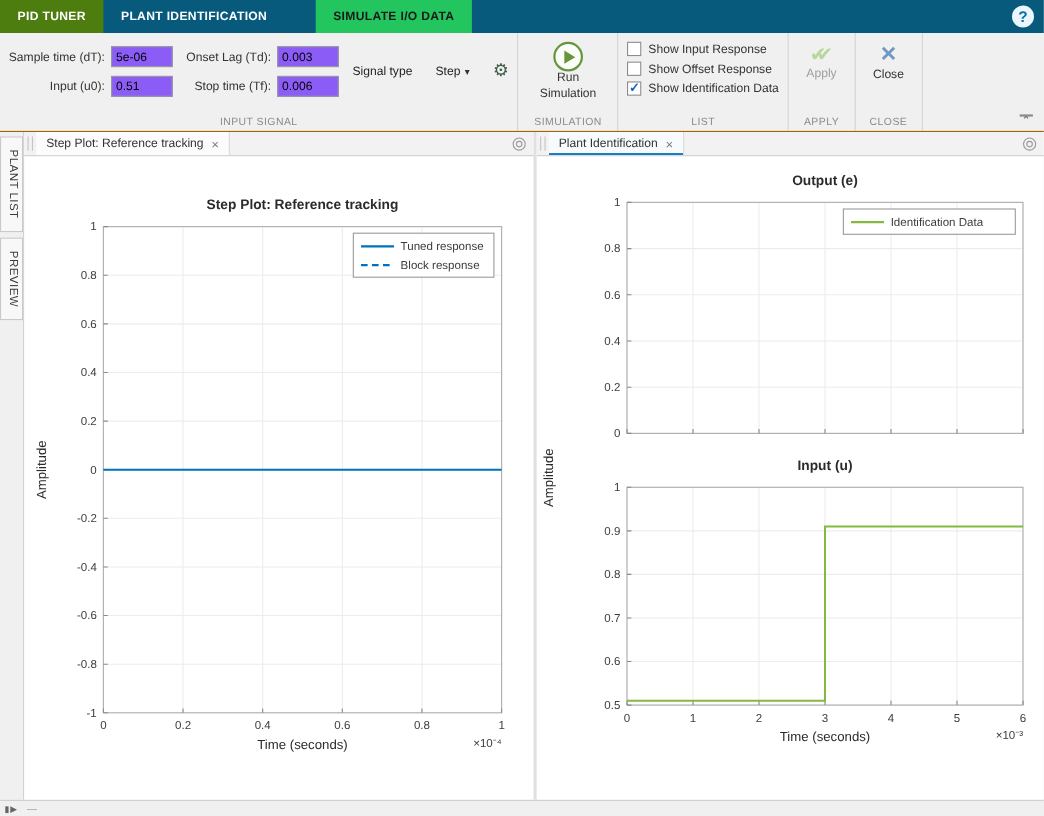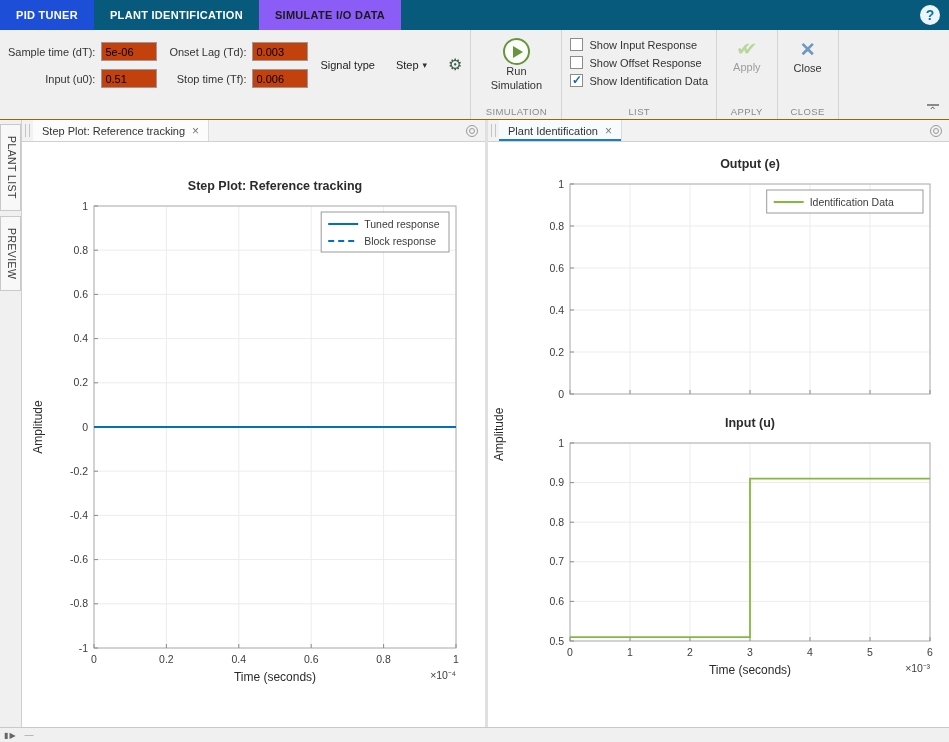--- a/index.html
+++ b/index.html
@@ -2,33 +2,33 @@
 <html><head>
 <meta charset="utf-8">
 <style>
   * { margin:0; padding:0; box-sizing:border-box; }
   html,body { width:949px; height:742px; overflow:hidden; }
   body { font-family:"Liberation Sans",sans-serif; font-size:12px; color:#222; background:#f0f0f0; }
 
   
   .tabbar { height:30px; background:#085a7d; display:flex; align-items:stretch; position:relative; }
   .top-tab { padding:0 16px; display:flex; align-items:center; color:#fff; font-size:11px; font-weight:bold; letter-spacing:.3px; cursor:default; }
-  .top-tab.pid { background:#1d4ed8; }
-  .top-tab.active { background:#8b5cf6; color:#1a1a1a; }
+  .top-tab.pid { background:#4d7c0f; }
+  .top-tab.active { background:#22c55e; color:#1a1a1a;margin-left:28px; }
   .help-btn { position:absolute; right:9px; top:5px; width:20px; height:20px; border-radius:50%; background:#eaf5fc; color:#0c6fa6; font-weight:bold; display:flex; align-items:center; justify-content:center; font-size:14px; }
 
   
   .ribbon { height:90px; background:#f0f0f0; display:flex; border-bottom:1px solid #a16207; position:relative; }
   .section { border-right:1px solid #d4d4d4; position:relative; padding:6px 8px 16px 8px; }
   .section-label { position:absolute; bottom:2px; left:0; right:0; text-align:center; font-size:9.5px; color:#8a8a8a; letter-spacing:.4px; white-space:nowrap; }
   .is-wrap { display:flex; align-items:center; height:58px; }
   .fields-grid { display:grid; grid-template-columns:auto 56px auto 56px; gap:8px 6px; align-items:center; }
   .f-label { font-size:11px; color:#333; text-align:right; white-space:nowrap; }
   .f-label.gap { margin-left:6px; }
-  .ribbon-input { width:56px; height:19px; border:1px solid #999; background:#c2410c; font-family:"Liberation Sans",sans-serif; font-size:11px; padding:1px 3px; }
+  .ribbon-input { width:56px; height:19px; border:1px solid #999; background:#8b5cf6; font-family:"Liberation Sans",sans-serif; font-size:11px; padding:1px 3px; }
   .signal-type { display:flex; align-items:center; gap:17px; margin-left:12px; font-size:11px; white-space:nowrap; }
   .dropdown { display:flex; align-items:center; gap:4px; padding:2px 4px; cursor:default; }
   .caret { font-size:9px; color:#333; }
   .gear { font-size:16px; color:#3f5f48; line-height:1; cursor:default; }
 
   .sim-btn { display:flex; flex-direction:column; align-items:center; gap:0; padding:2px 6px; cursor:default; }
   .run-icon { width:27px; height:27px; border-radius:50%; border:2px solid #67953d; background:#fbfdf8; display:flex; align-items:center; justify-content:center; }
   .run-tri { width:0; height:0; border-left:10px solid #67953d; border-top:6px solid transparent; border-bottom:6px solid transparent; margin-left:3px; }
   .sim-label { font-size:11px; color:#333; text-align:center; width:62px; line-height:1.25; }
 
@@ -103,20 +103,21 @@
       </div>
       <div class="signal-type">
         <span>Signal type</span>
         <span class="dropdown">
           <span>Step</span>
           <span class="caret">▾</span>
         </span>
         <span class="gear">⚙</span>
       </div>
     </div>
+    <div class="section-label">INPUT SIGNAL</div>
   </div>
 
   <div class="section">
     <div class="sim-btn">
       <span class="run-icon">
           <span class="run-tri"></span>
         </span>
       <span class="sim-label">Run Simulation</span>
     </div>
     <div class="section-label">SIMULATION</div>

